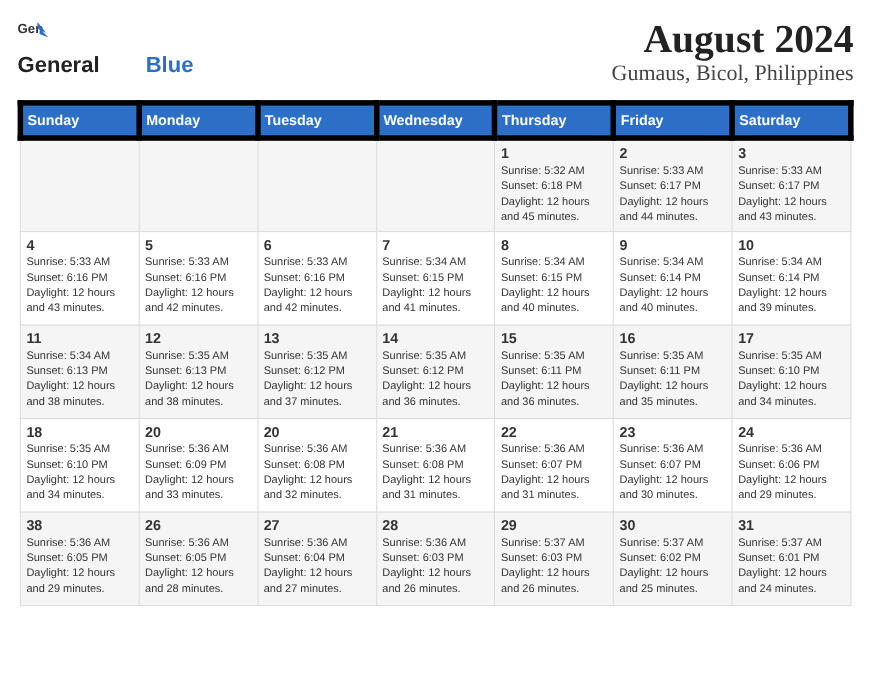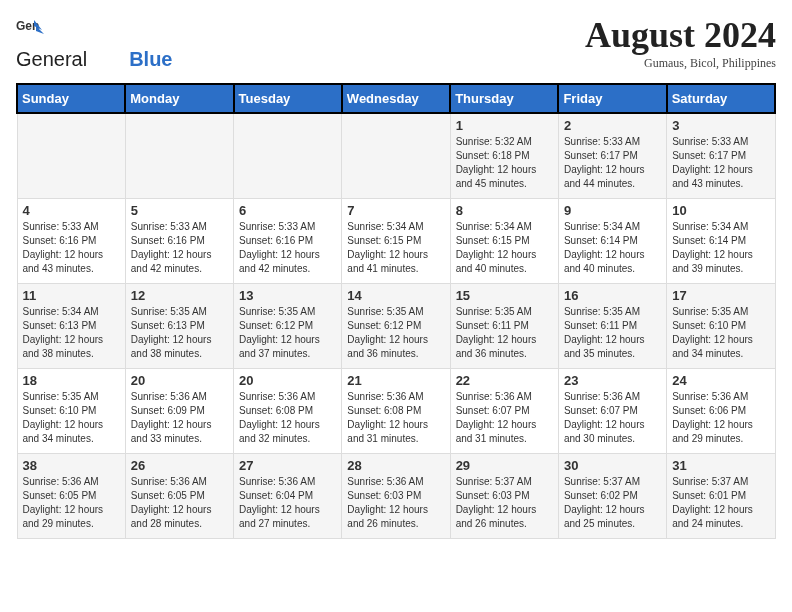--- a/index.html
+++ b/index.html
@@ -39,36 +39,36 @@
       text-align: right;
       font-family: Liberation Serif, serif;
     }
     .month-title {
       font-size: 36px;
       font-weight: bold;
       color: #222;
       line-height: 1.1;
     }
     .location-title {
-      font-size: 12px;
+      font-size: 20px;
       color: #444;
     }
     table {
       width: 100%;
       border-collapse: collapse;
       table-layout: fixed;
     }
     thead tr th {
       background-color: #2c6fc7;
       color: #fff;
       padding: 6px 4px;
       font-size: 13px;
       font-weight: bold;
       text-align: left;
-      border: 2px solid #000000;
+      border: 5px solid #000000;
     }
     tbody tr td {
       vertical-align: top;
       border: 1px solid #ddd;
       padding: 4px 5px;
       font-size: 11px;
       color: #333;
       height: 85px;
     }
     tbody tr:nth-child(odd) td {
@@ -363,21 +363,21 @@
 </table>
 
 <style>
   .logo {
     display: flex;
     flex-direction: column;
     align-items: flex-start;
   }
   .logo-text-general {
     font-size: 20px;
-    font-weight: normal;
+    font-weight: bold;
     color: #222;
   }
   .logo-text-blue {
     font-size: 20px;
     font-weight: bold;
     color: #2c6fc7;
     margin-left: 42px;
   }
 </style>
 

